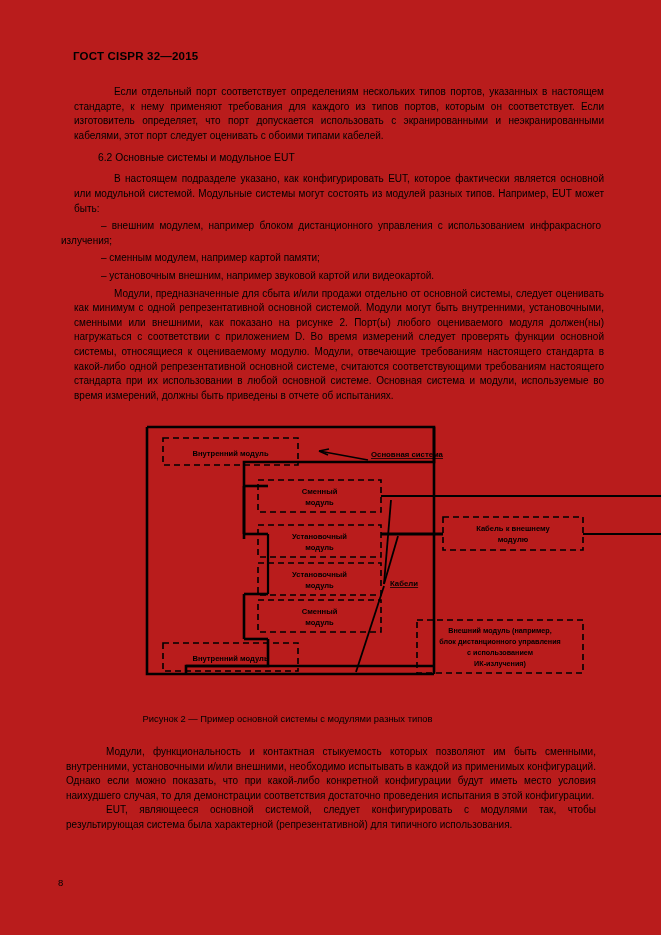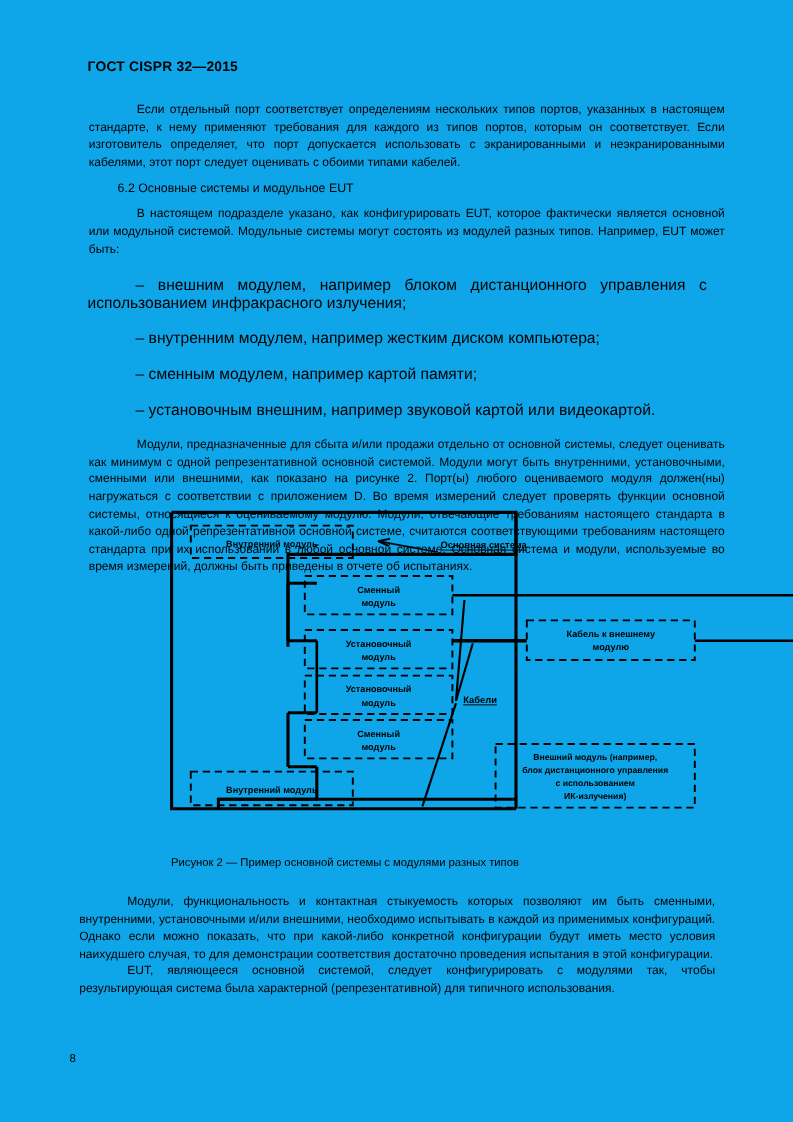--- a/index.html
+++ b/index.html
@@ -13,21 +13,21 @@
     position: relative;
     font-family: "Liberation Sans", sans-serif;
     color: #000000;
     overflow: hidden;
   }
   .page {
     position: absolute;
     left: 0; top: 0;
     width: 661px;
     height: 935px;
-    background: #0ea5e9;
+    background: #b91c1c;
   }
   .header {
     position: absolute;
     left: 73px;
     top: 50px;
     font-size: 11.5px;
     font-weight: bold;
     letter-spacing: 0.2px;
   }
   .content {
@@ -38,42 +38,41 @@
   }
   p.body {
     margin: 0 0 0 16px;
     font-size: 10px;
     line-height: 14.6px;
     text-align: justify;
     text-indent: 40px;
     letter-spacing: 0.01px;
   }
   p.dash {
-    margin: 15px;
-    font-size: 13px;
+    margin: 3px;
+    font-size: 10px;
     line-height: 14.6px;
     text-align: justify;
     text-indent: 40px;
   }
   h2.subhead {
     margin: 8px 0 7px 0;
     font-size: 10.3px;
     font-weight: normal;
     text-indent: 40px;
     line-height: 14px;
   }
 
   
   .figure-wrap {
     position: absolute;
-    left: 0;
+    left: 16px;
     top: 424px;
     width: 539px;
     height: 320px;
-    padding-left: 12px;
   }
   .figure-svg { display: block; }
   .fig-caption {
     position: absolute;
     top: 713px;
     left: 0;
     width: 575px;
     text-align: center;
     font-size: 9.4px;
   }
@@ -100,21 +99,20 @@
 
   <div class="content">
 
     <p class="body">Если отдельный порт соответствует определениям нескольких типов портов, указанных в настоящем стандарте, к нему применяют требования для каждого из типов портов, которым он соответствует. Если изготовитель определяет, что порт допускается использовать с экранированными и неэкранированными кабелями, этот порт следует оценивать с обоими типами кабелей.</p>
 
     <h2 class="subhead">6.2 Основные системы и модульное EUT</h2>
 
     <p class="body">В настоящем подразделе указано, как конфигурировать EUT, которое фактически является основной или модульной системой. Модульные системы могут состоять из модулей разных типов. Например, EUT может быть:</p>
 
     <p class="dash">– внешним модулем, например блоком дистанционного управления с использованием инфракрасного излучения;</p>
-    <p class="dash">– внутренним модулем, например жестким диском компьютера;</p>
     <p class="dash">– сменным модулем, например картой памяти;</p>
     <p class="dash">– установочным внешним, например звуковой картой или видеокартой.</p>
 
     <p class="body">Модули, предназначенные для сбыта и/или продажи отдельно от основной системы, следует оценивать как минимум с одной репрезентативной основной системой. Модули могут быть внутренними, установочными, сменными или внешними, как показано на рисунке 2. Порт(ы) любого оцениваемого модуля должен(ны) нагружаться с соответствии с приложением D. Во время измерений следует проверять функции основной системы, относящиеся к оцениваемому модулю. Модули, отвечающие требованиям настоящего стандарта в какой-либо одной репрезентативной основной системе, считаются соответствующими требованиям настоящего стандарта при их использовании в любой основной системе. Основная система и модули, используемые во время измерений, должны быть приведены в отчете об испытаниях.</p>
 
   </div>
 
   <div class="figure-wrap">
     <svg class="figure-svg" width="661" height="290" viewBox="0 0 661 290">
 

